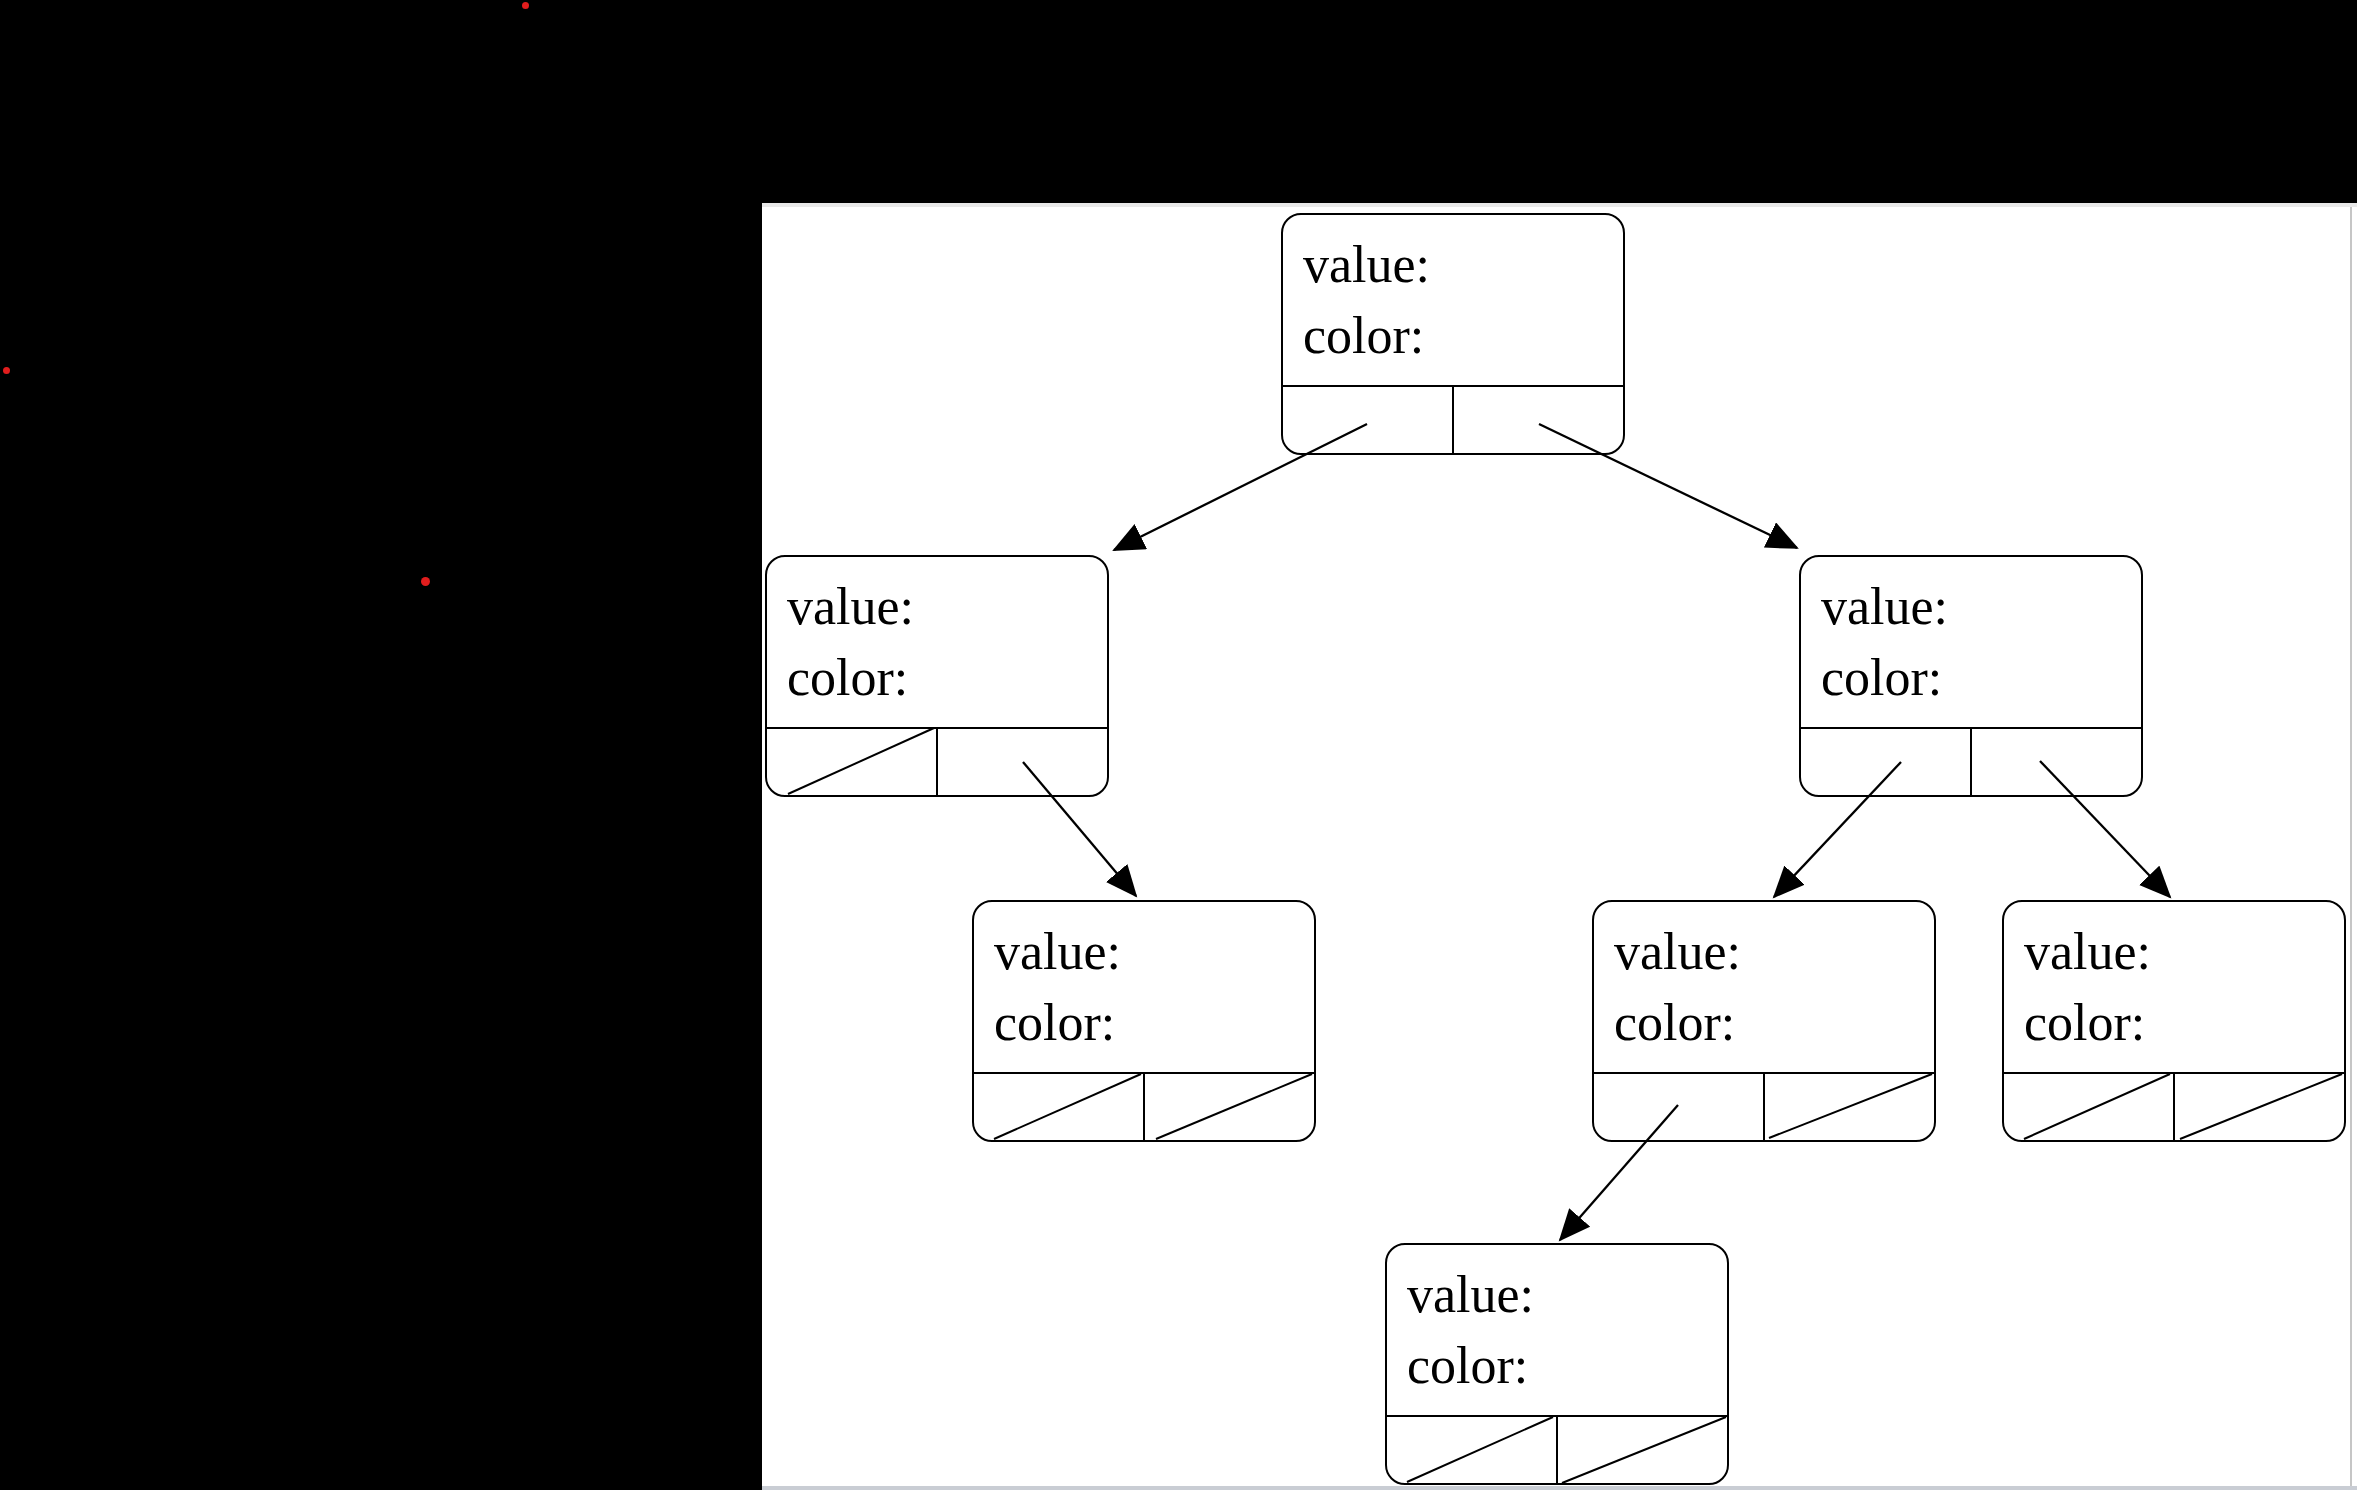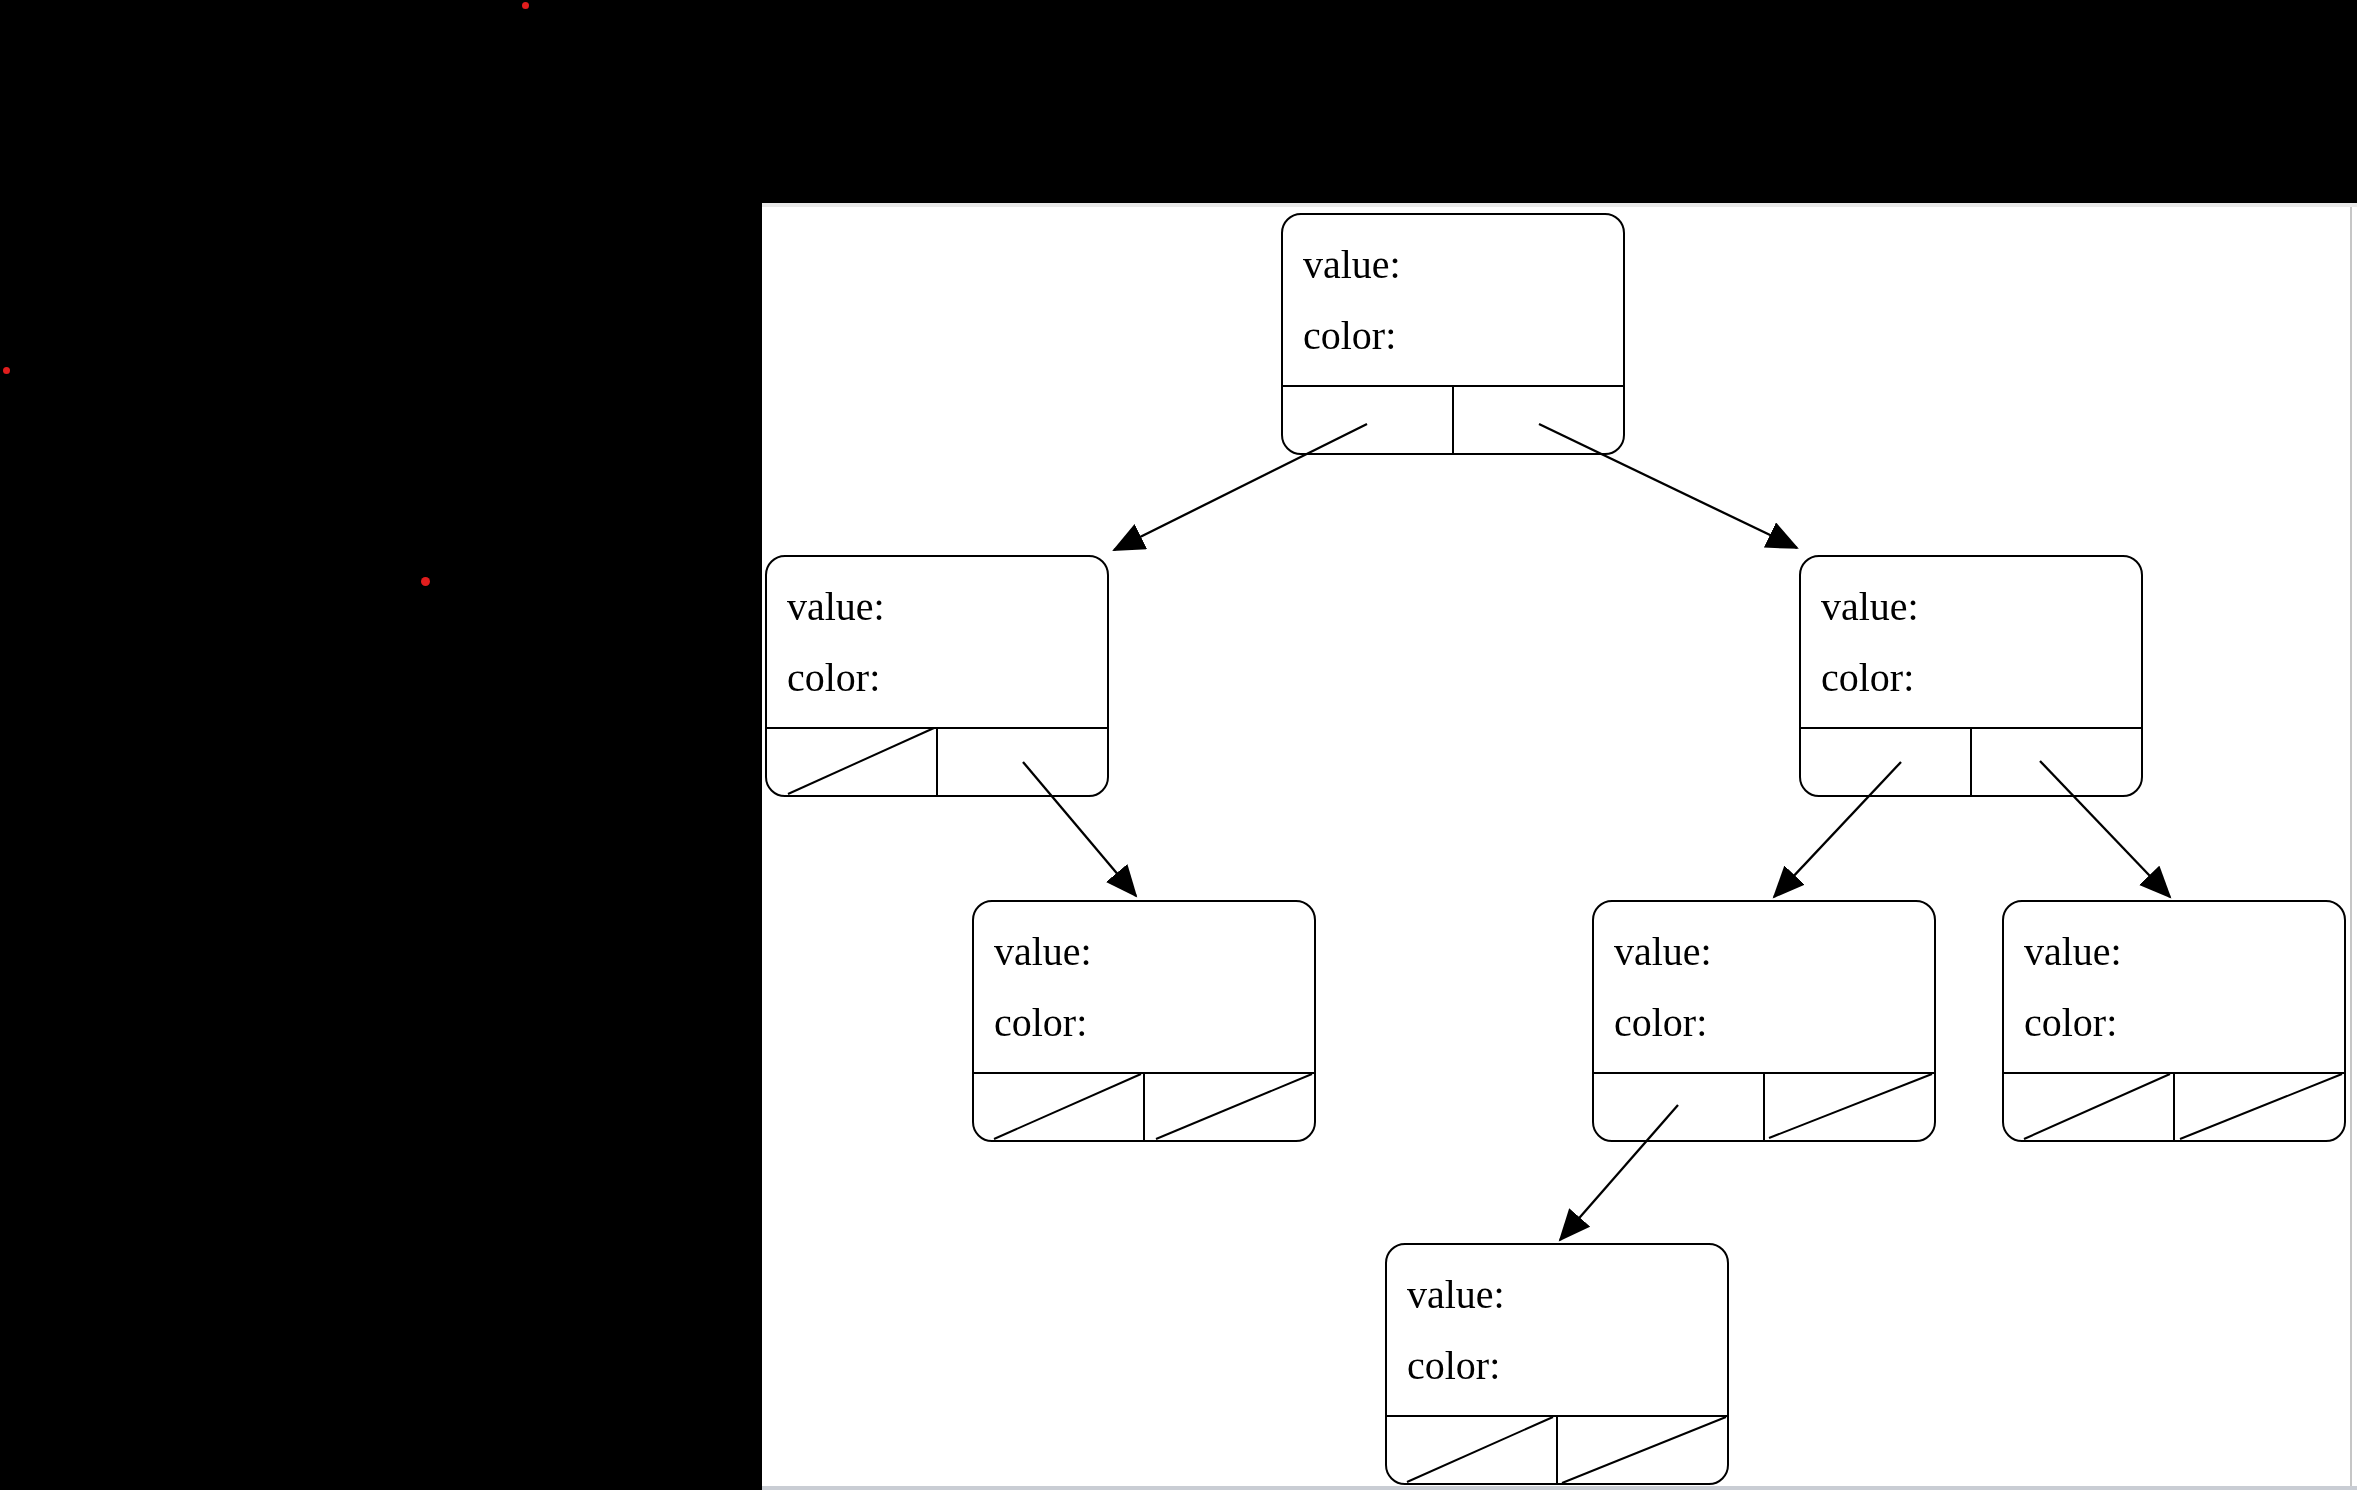--- a/index.html
+++ b/index.html
@@ -7,21 +7,21 @@
           font-family:"Liberation Serif","DejaVu Serif",serif;}
   #panel{position:absolute;left:762px;top:203px;width:1595px;height:1287px;background:#fff;}
   #panel-top-strip{position:absolute;left:762px;top:203px;width:1595px;height:4px;}
   #panel-bottom-strip{position:absolute;left:762px;top:1486px;width:1595px;height:4px;}
   #panel-right-line{position:absolute;left:2350px;top:207px;width:2px;height:1279px;}
   .dot{position:absolute;border-radius:50%;}
   #svg-layer{position:absolute;left:0;top:0;width:2357px;height:1490px;}
   .node{position:absolute;width:344px;height:242px;box-sizing:border-box;
         border:2px solid #000;border-radius:20px;background:#fff;}
   .nbody{box-sizing:border-box;height:170px;padding:14px 0 12px 20px;
-         font-size:40px;line-height:71px;color:#000;}
+         font-size:52px;line-height:71px;color:#000;}
   .nbody div{white-space:pre;}
   .ncells{box-sizing:border-box;display:flex;height:68px;border-top:2px solid #000;}
   .cell{flex:1;}
   .cell.cl{border-right:2px solid #000;}
   
   #n-root{left:1281px;top:213px;}
   #n-left{left:765px;top:555px;}
   #n-right{left:1799px;top:555px;}
   #n-lr{left:972px;top:900px;}
   #n-rl{left:1592px;top:900px;}

